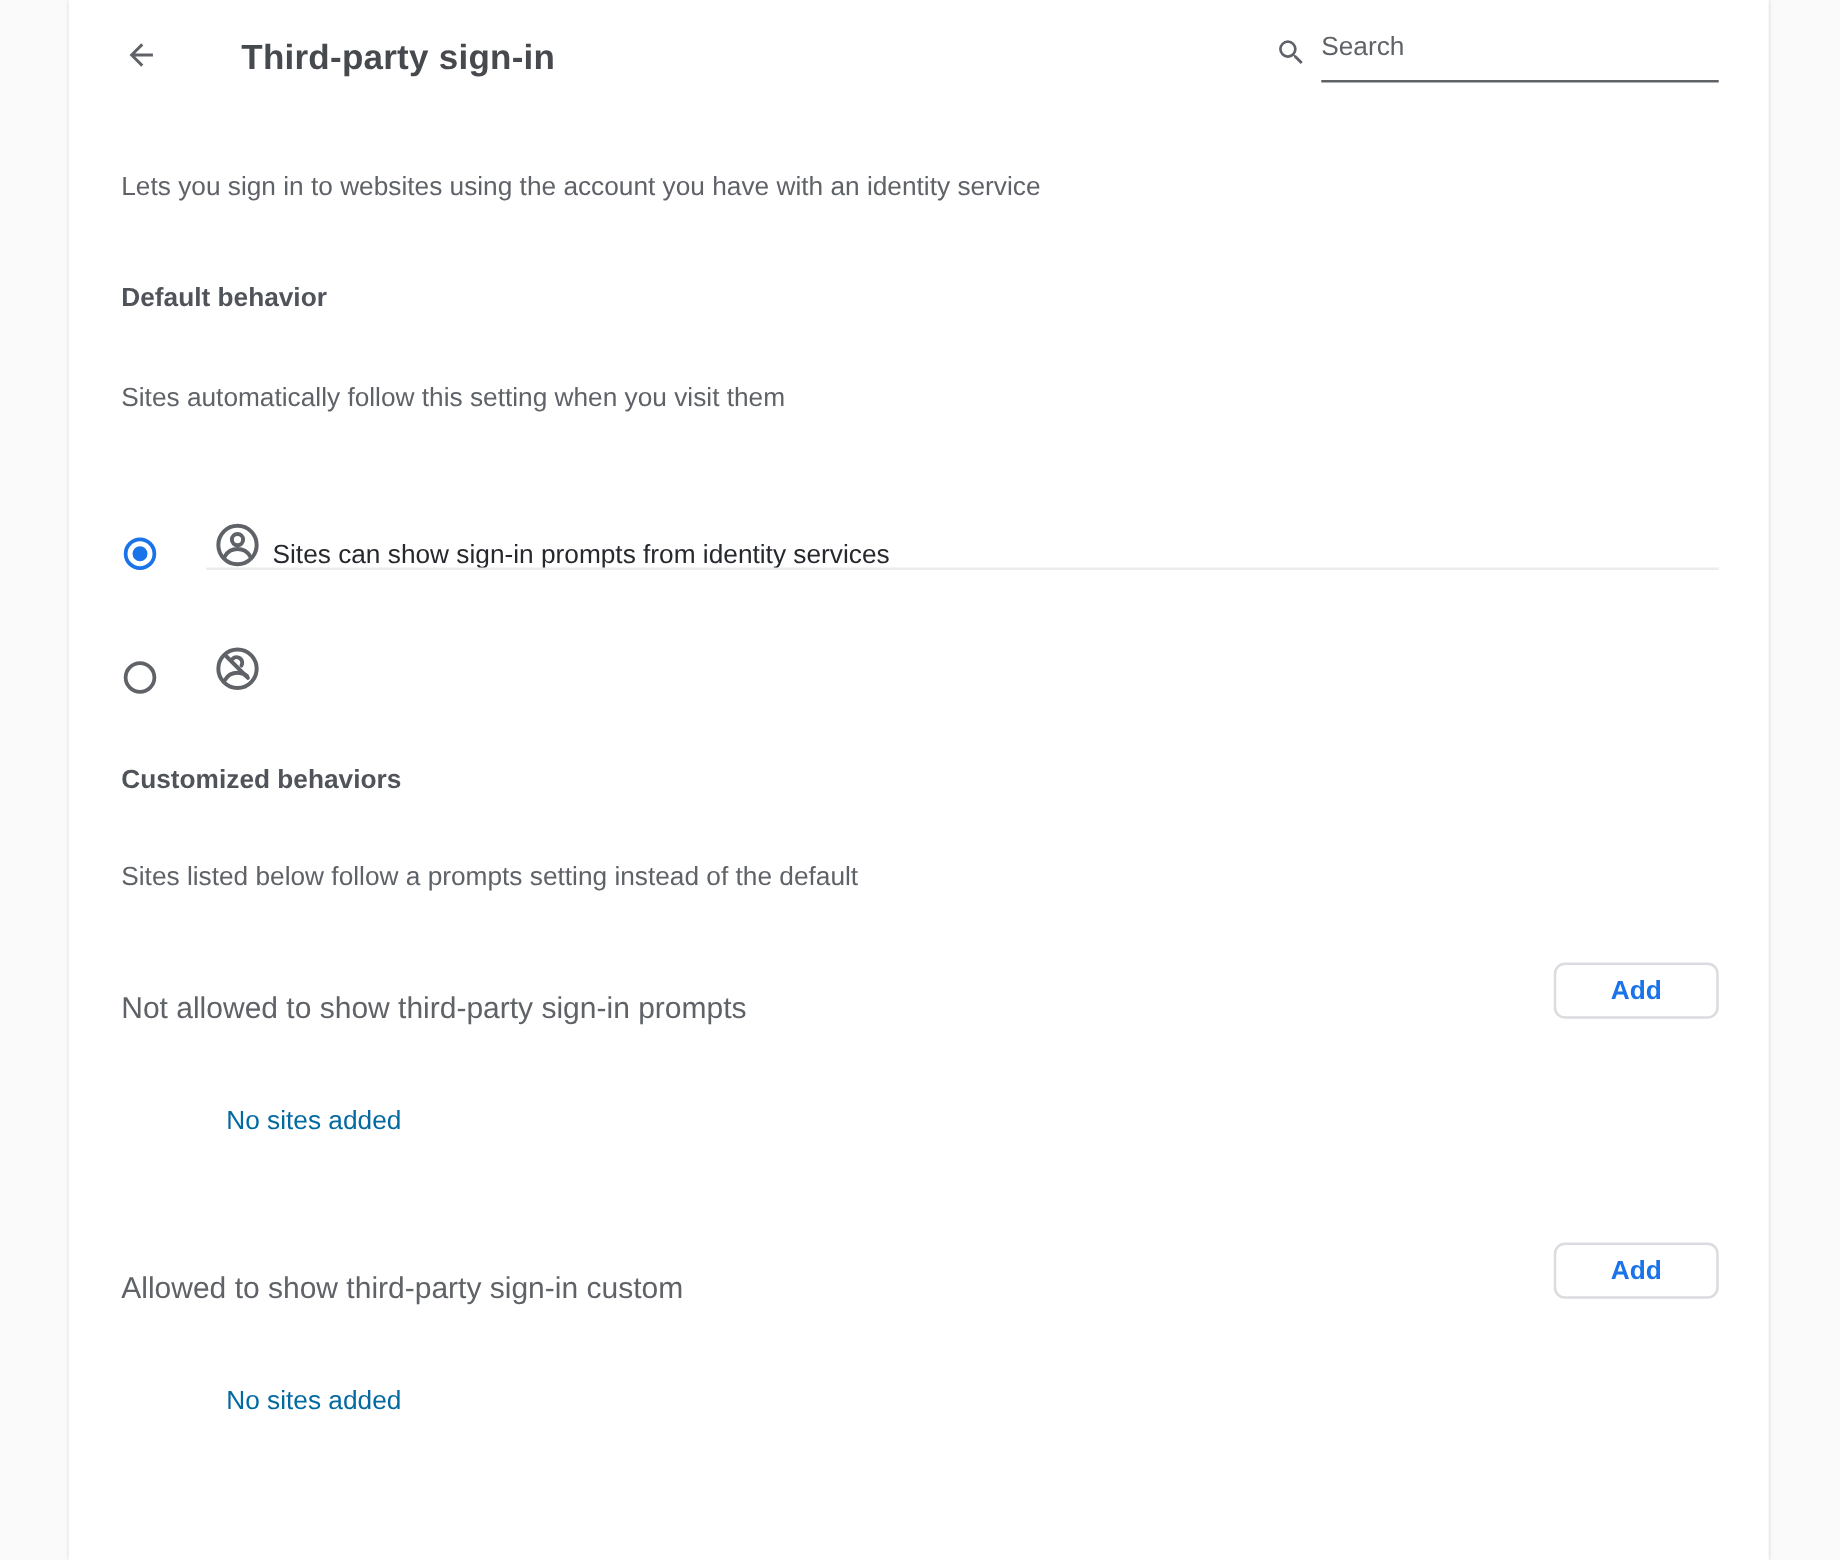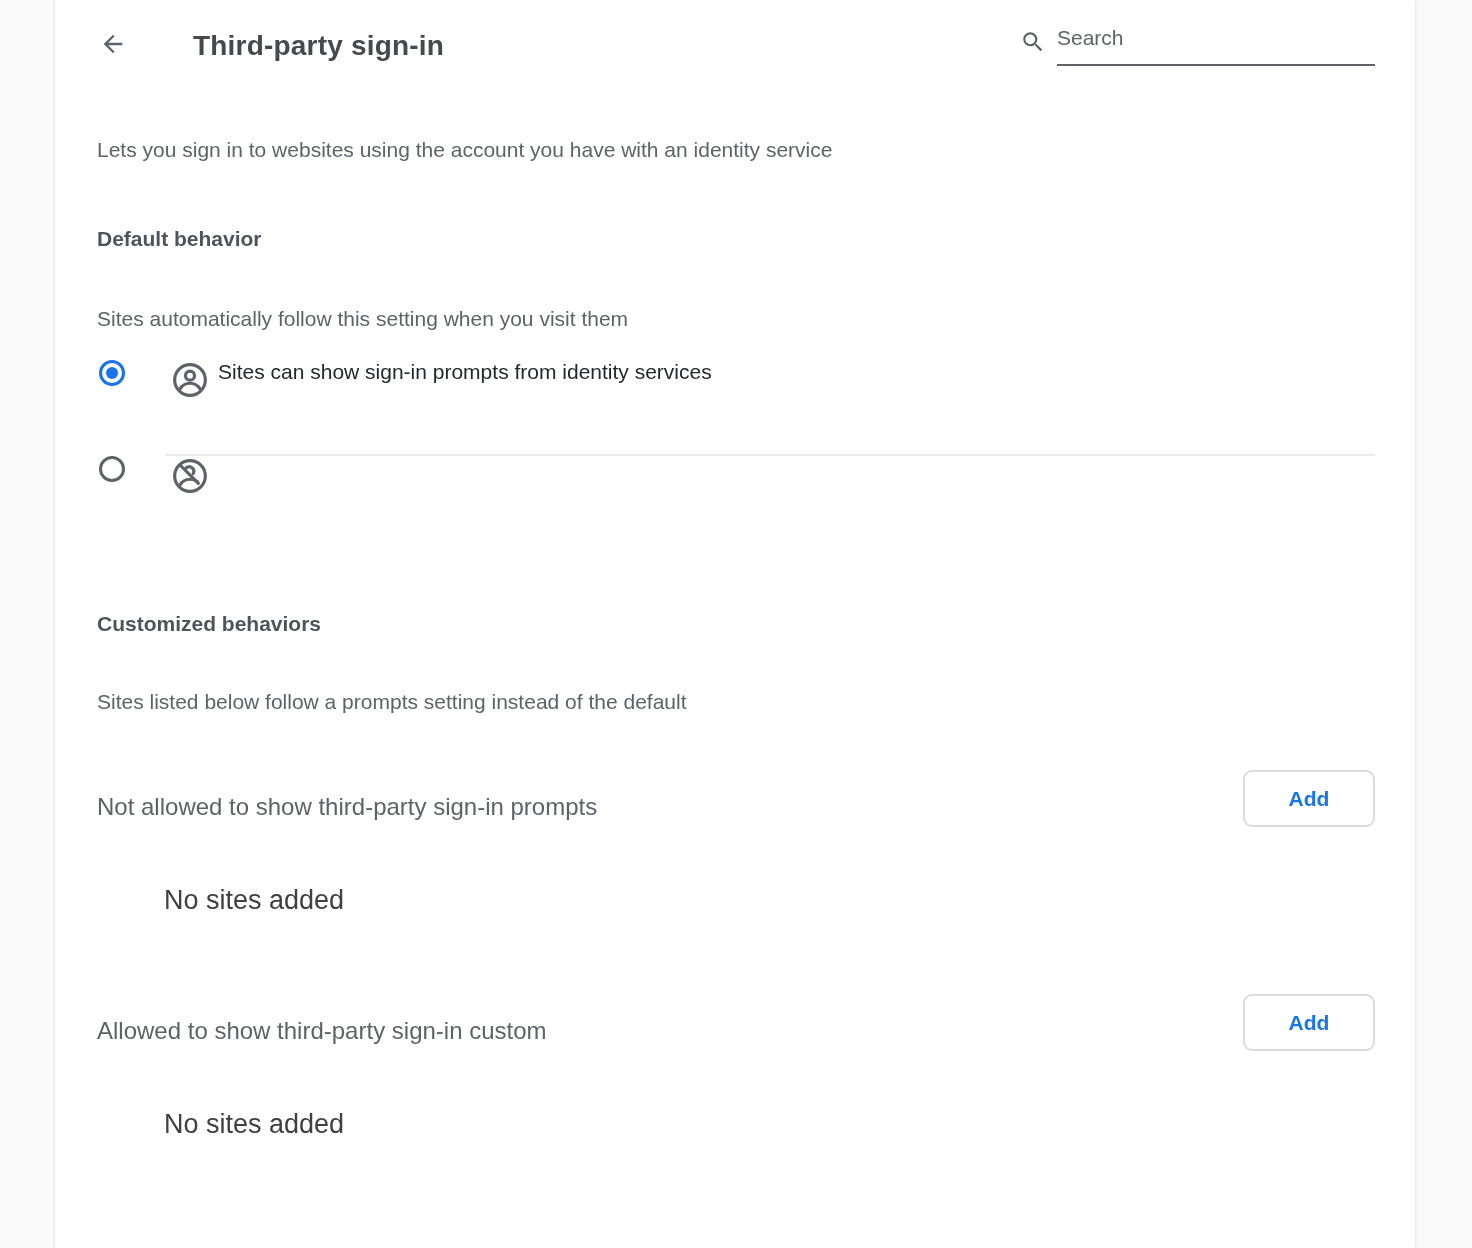--- a/index.html
+++ b/index.html
@@ -37,44 +37,44 @@
     font-family:"Liberation Sans", sans-serif;
     font-size:21px; color:#c2410c; padding:0 0 14px 0; background:transparent;
   }
   .search-input::placeholder { color:#5f6368; opacity:1; }
   
   .txt { position:absolute; left:42px; font-size:21px; color:#5f6368; }
   .txt.bold { font-weight:700; color:#50545a; }
   
   .option-row {
     position:absolute; left:0; width:100%;
-    display:flex; align-items:flex-start; cursor:pointer;
+    display:flex; align-items:flex-end; cursor:pointer;
   }
   .option-row.r1 { top:360px; height:96px; }
   .option-row.r2 { top:456px; height:99px; }
   .radio {
     flex:0 0 auto; margin-left:44px; width:26px; height:26px;
     border:3px solid #5f6368; border-radius:50%; position:relative;
   }
   .radio.selected { border-color:#1a73e8; }
   .radio.selected::after {
     content:""; position:absolute; left:4px; top:4px; width:12px; height:12px;
     background:#1a73e8; border-radius:50%;
   }
   .opt-icon { flex:0 0 auto; margin-left:45px; width:40px; height:40px; }
   .opt-label { margin-left:8px; font-size:21px; color:#25282c; }
   .opt-divider {
     position:absolute; top:454px; left:110px; right:40px; height:2px;
     background:#ececee;
   }
   
   .list-label { position:absolute; left:42px; font-size:24px; color:#5f6368; }
-  .empty-text { position:absolute; left:109px; font-size:27px; color:#404040; }
+  .empty-text { position:absolute; left:126px; font-size:21px; color:#0369a1; }
   .add-btn {
-    position:absolute; right:40px; width:132px; height:57px;
+    position:absolute; right:40px; width:132px; height:45px;
     background:#ffffff; border:2px solid #dadce0; border-radius:9px;
     color:#1a73e8; font-family:"Liberation Sans", sans-serif;
     font-size:21px; font-weight:700; cursor:pointer;
     display:flex; align-items:center; justify-content:center;
   }
   svg { display:block; }
 </style>
 </head>
 <body>
 

